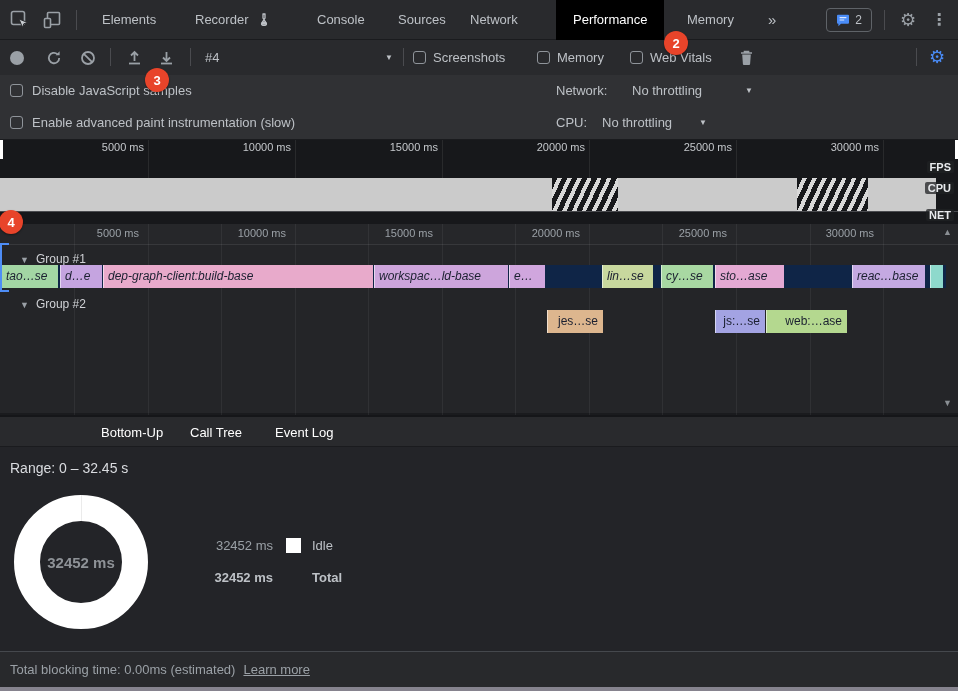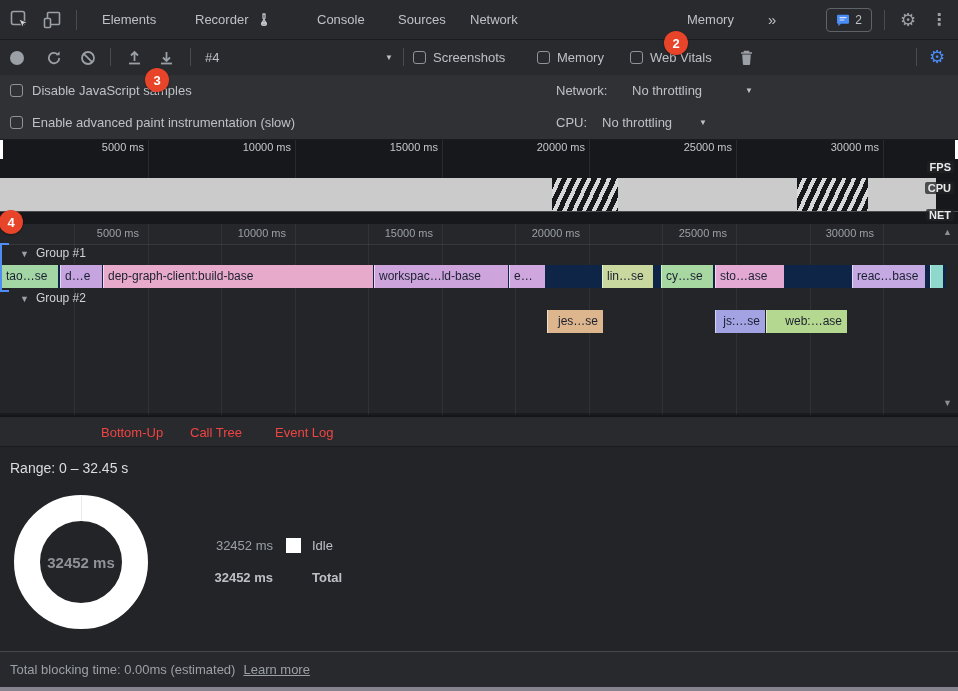--- a/index.html
+++ b/index.html
@@ -48,33 +48,33 @@
   .hatch { position:absolute; top:0; height:33px; background:repeating-linear-gradient(115deg,#17181b 0 5px,#d8d8d8 5px 9px); }
   #net-lane { position:absolute; left:0; top:71px; width:958px; height:13px; background:#17181b; border-top:1px solid #4a4b4f; }
   .lane-tag { position:absolute; right:4px; font-size:11px; font-weight:bold; color:#e8eaed; background:rgba(32,33,36,0.75); padding:0 3px; border-radius:2px; }
   .ov-bracket { position:absolute; top:0; width:3px; height:19px; background:#fff; }
 
   
   #flame { position:absolute; left:0; top:224px; width:958px; height:191px; background:#242528; border-bottom:2px solid #1a1b1e; }
   #flame-ruler { position:absolute; left:0; top:0; width:958px; height:21px; background:#26272a; border-bottom:1px solid #37383b; }
   #flame-ruler .tick span { right:9px; top:3px; color:#9aa0a6; }
   .fl-grid { position:absolute; top:0; width:1px; height:191px; background:rgba(255,255,255,0.06); z-index:1; }
-  .group-header { position:absolute; left:0; width:946px; height:17px; line-height:13px; color:#d0d2d6; font-size:12px; z-index:2; }
+  .group-header { position:absolute; left:0; width:946px; height:17px; line-height:24px; color:#d0d2d6; font-size:12px; z-index:2; }
   .group-header .tri { display:inline-block; margin:0 7px 0 20px; font-size:9px; color:#9aa0a6; }
   .flame-row { position:absolute; left:0; width:946px; height:23px; z-index:2; }
   .flame-row.navy { background:var(--row-navy,#0f2547); }
   .bar { position:absolute; top:0; height:23px; line-height:23px; font-size:12px; color:#1b2030; overflow:hidden; white-space:nowrap; padding:0 5px; box-shadow:inset 1px 0 0 rgba(255,255,255,0.55); cursor:default; }
   #select-bracket { position:absolute; left:0; top:19px; width:7px; height:49px; border-left:2px solid var(--accent-blue,#4e8df6); z-index:3; }
   #select-bracket::before, #select-bracket::after { content:""; position:absolute; left:0; width:7px; height:2px; background:var(--accent-blue,#4e8df6); }
   #select-bracket::before { top:0; } #select-bracket::after { bottom:0; }
   .scroll-arrow { position:absolute; left:943px; font-size:9px; color:#8a8f94; z-index:4; }
 
   
   #bottom-tabbar { position:absolute; left:0; top:415px; width:958px; height:32px; background:#292a2d; border-top:2px solid #151619; border-bottom:1px solid #1a1b1e; }
-  .btab { position:absolute; top:0; height:32px; line-height:32px; color:#ef4444; font-size:13px; }
+  .btab { position:absolute; top:0; height:32px; line-height:32px; color:#ffffff; font-size:13px; }
   .btab.active { background:#000; color:#fff; padding:0 25px; }
 
   
   #summary { position:absolute; left:0; top:447px; width:958px; height:204px; background:#232428; }
   #range-text { position:absolute; left:10px; top:13px; font-size:14px; color:#dadce0; }
   #donut { position:absolute; left:14px; top:48px; width:134px; height:134px; border:26px solid var(--donut,#fff); border-radius:50%; }
   #donut::before { content:""; position:absolute; left:50%; top:-26px; width:1px; height:26px; background:rgba(0,0,0,0.08); }
   #donut-label { position:absolute; left:14px; top:48px; width:134px; height:134px; display:flex; align-items:center; justify-content:center; font-weight:bold; font-size:15px; color:#8e9297; }
   .legend-row { position:absolute; left:193px; height:16px; display:flex; align-items:center; }
   .legend-val { width:80px; text-align:right; color:#9aa0a6; font-size:13px; }
@@ -115,20 +115,21 @@
     <div class="tab" style="left:102px;">Elements</div>
     <div class="tab" style="left:195px;"><span>Recorder</span>
       <svg width="12" height="13" viewBox="0 0 12 13" style="vertical-align:-2px;margin-left:6px;">
           <path d="M4.5 1h3 M5 1v4l3.2 5.2a1.4 1.4 0 0 1-1.2 2.1H5a1.4 1.4 0 0 1-1.2-2.1L7 5V1" fill="none" stroke="#bdc1c6" stroke-width="1.3"></path>
           <path d="M4.2 8.5h3.6L9 10.6a.8.8 0 0 1-.7 1.2H3.7a.8.8 0 0 1-.7-1.2z" fill="#bdc1c6"></path>
         </svg>
     </div>
     <div class="tab" style="left:317px;">Console</div>
     <div class="tab" style="left:398px;">Sources</div>
     <div class="tab" style="left:470px;">Network</div>
+    <div class="tab active" style="left:556px;">Performance</div>
     <div class="tab" style="left:687px;">Memory</div>
     <div class="tab" style="left:768px;font-size:15px;">»</div>
 
     <div id="chat-btn">
       <svg width="14" height="13" viewBox="0 0 14 13">
           <path d="M1 1.8A1 1 0 0 1 2 .8h10a1 1 0 0 1 1 1v7a1 1 0 0 1-1 1H5l-2.6 2.4V9.8H2a1 1 0 0 1-1-1z" fill="#4a8cf7"></path>
           <path d="M3.6 3.6h6.8M3.6 6h4.6" stroke="#d9e7fd" stroke-width="1.1"></path>
         </svg>
       <span id="chat-count">2</span>
     </div>
@@ -274,21 +275,21 @@
         <div class="tick" style="left: 736px;">
           <span>25000 ms</span>
         </div>
         <div class="tick" style="left: 883px;">
           <span>30000 ms</span>
         </div>
       </div>
     <div class="group-header" style="top:23px;">
       <span class="tri">▼</span><span>Group #1</span>
     </div>
-    <div class="flame-row navy" id="flame-row-0" style="top:41px;">
+    <div class="flame-row navy" id="flame-row-0" style="top:41px;font-style:italic;">
         <div class="bar" title="tao…se" style="left: 1px; width: 57px; background: rgb(163, 214, 164);">tao…se</div>
         <div class="bar" title="d…e" style="left: 60px; width: 42px; background: rgb(197, 164, 224);">d…e</div>
         <div class="bar" title="workspac…ld-base" style="left: 374px; width: 134px; background: rgb(205, 165, 220);">workspac…ld-base</div>
         <div class="bar" title="dep-graph-client:build-base" style="left: 103px; width: 270px; background: rgb(232, 170, 203);">dep-graph-client:build-base</div>
         <div class="bar" title="e…" style="left: 509px; width: 36px; background: rgb(208, 166, 222);">e…</div>
         <div class="bar" title="lin…se" style="left: 602px; width: 51px; background: rgb(200, 216, 158);">lin…se</div>
         <div class="bar" title="cy…se" style="left: 661px; width: 52px; background: rgb(168, 216, 162);">cy…se</div>
         <div class="bar" title="sto…ase" style="left: 715px; width: 69px; background: rgb(228, 169, 211);">sto…ase</div>
         <div class="bar" title="reac…base" style="left: 852px; width: 73px; background: rgb(196, 169, 226);">reac…base</div>
         <div class="bar" title="" style="left: 930px; width: 13px; background: rgb(142, 217, 204);"></div>

